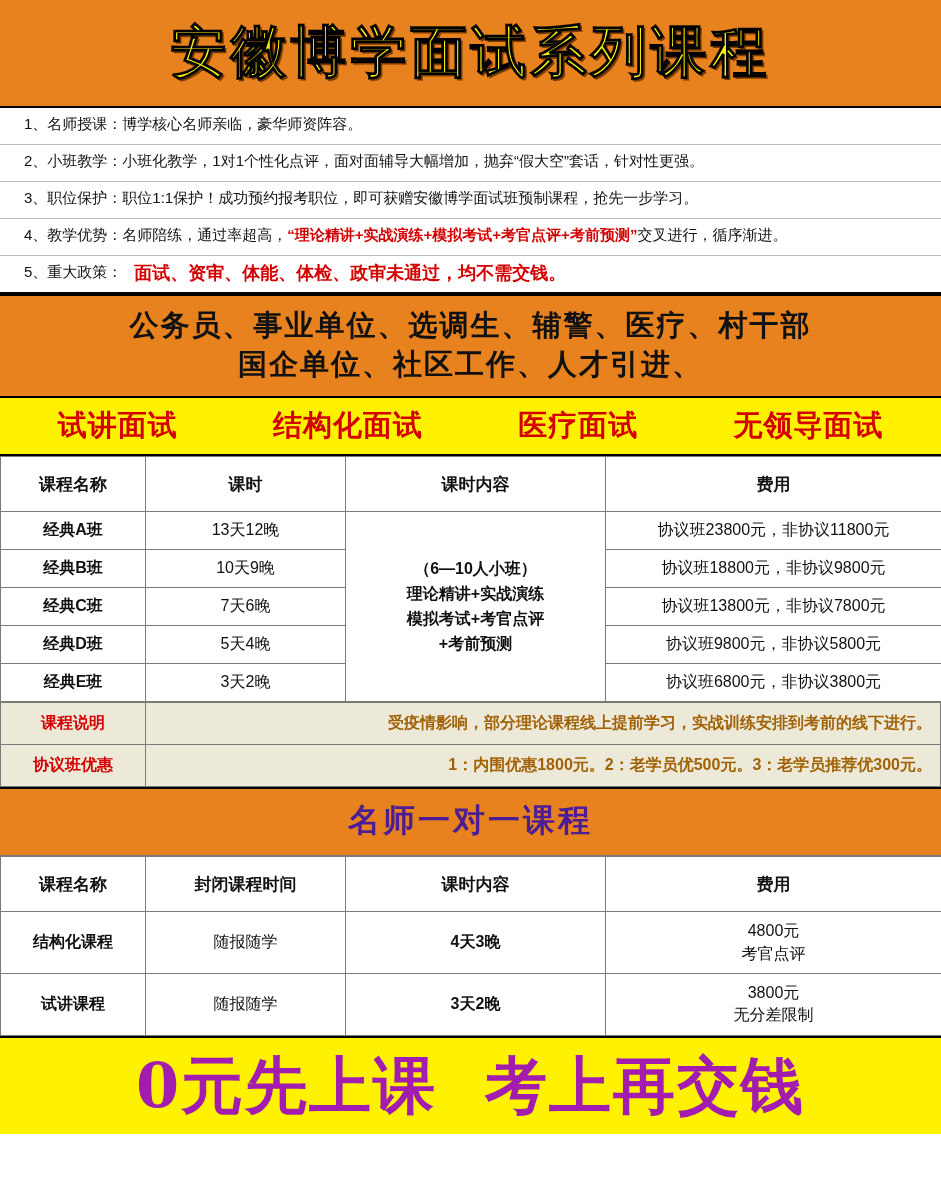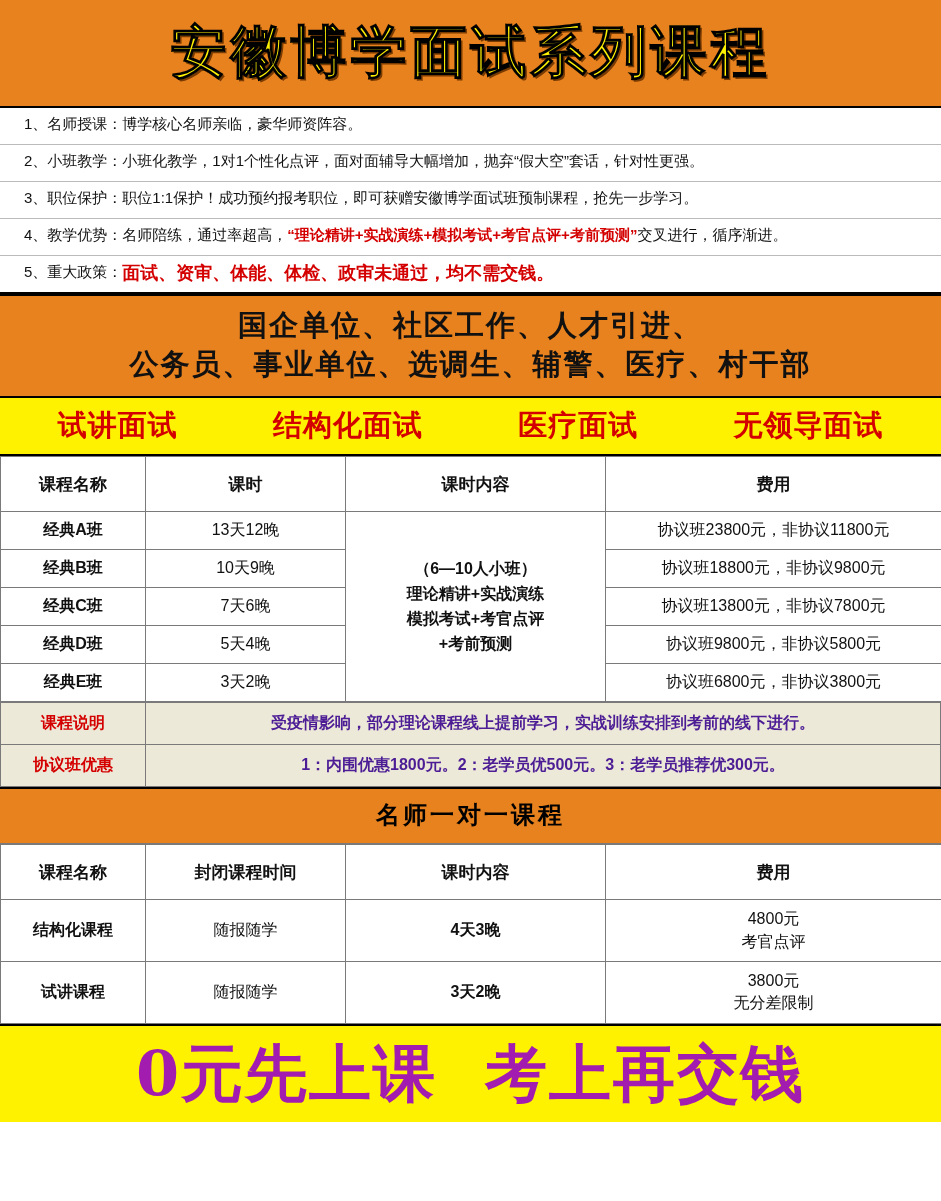--- a/index.html
+++ b/index.html
@@ -49,21 +49,21 @@
     padding: 6px 24px;
     font-size: 15px;
     color: #111;
     border-bottom: 1px solid #bbb;
     line-height: 1.3;
     min-height: 24px;
   }
   .feature-row:last-child { border-bottom: none; }
   .feature-row .seg { white-space: pre-wrap; }
   .seg.red { color: #D40000; font-weight: bold; }
-  .seg.redbig { color: #D40000; font-weight: bold; font-size: 18px; }
+  .seg.redbig { color: #D40000; font-weight: bold; font-size: 18px; margin-left: 12px; }
 
   
   .categories {
     background: #E8821E;
     text-align: center;
     padding: 10px 4px 12px 4px;
     border-top: 2px solid #000;
     border-bottom: 2px solid #000;
   }
   .categories .line {
@@ -136,40 +136,40 @@
   .note-label {
     background: #EDE9D8;
     color: #D40000;
     font-weight: bold;
     font-size: 16px;
     text-align: center;
     width: 130px;
   }
   .note-value {
     background: #EDE9D8;
-    color: #4c1d95;
+    color: #a16207;
     font-weight: bold;
     font-size: 16px;
-    text-align: center;
+    text-align: right;
     padding-left: 14px;
   }
 
   
   .oto-banner {
     background: #E8821E;
     text-align: center;
     padding: 10px 0 12px 0;
     border-top: 2px solid #000;
     border-bottom: 1px solid #7a7a7a;
   }
   .oto-banner .txt {
     font-family: "DejaVu Serif", serif;
     font-weight: bold;
-    font-size: 24px;
-    color: #000000;
+    font-size: 32px;
+    color: #4c1d95;
     letter-spacing: 3px;
   }
   .oto-name {
     color: #D40000;
     font-weight: bold;
     font-size: 16px;
   }
   .oto-hours {
     color: #D40000;
     font-weight: bold;
@@ -222,22 +222,22 @@
       <span class="seg red">“理论精讲+实战演练+模拟考试+考官点评+考前预测”</span>
       <span class="seg">交叉进行，循序渐进。</span>
     </div>
     <div class="feature-row">
       <span class="seg">5、重大政策：</span>
       <span class="seg redbig">面试、资审、体能、体检、政审未通过，均不需交钱。</span>
     </div>
   </div>
 
   <div class="categories">
+    <div class="line">公务员、事业单位、选调生、辅警、医疗、村干部</div>
     <div class="line">国企单位、社区工作、人才引进、</div>
-    <div class="line">公务员、事业单位、选调生、辅警、医疗、村干部</div>
   </div>
 
   <div class="types-bar">
     <div class="type">试讲面试</div>
     <div class="type">结构化面试</div>
     <div class="type">医疗面试</div>
     <div class="type">无领导面试</div>
   </div>
 
   <table class="grid">

